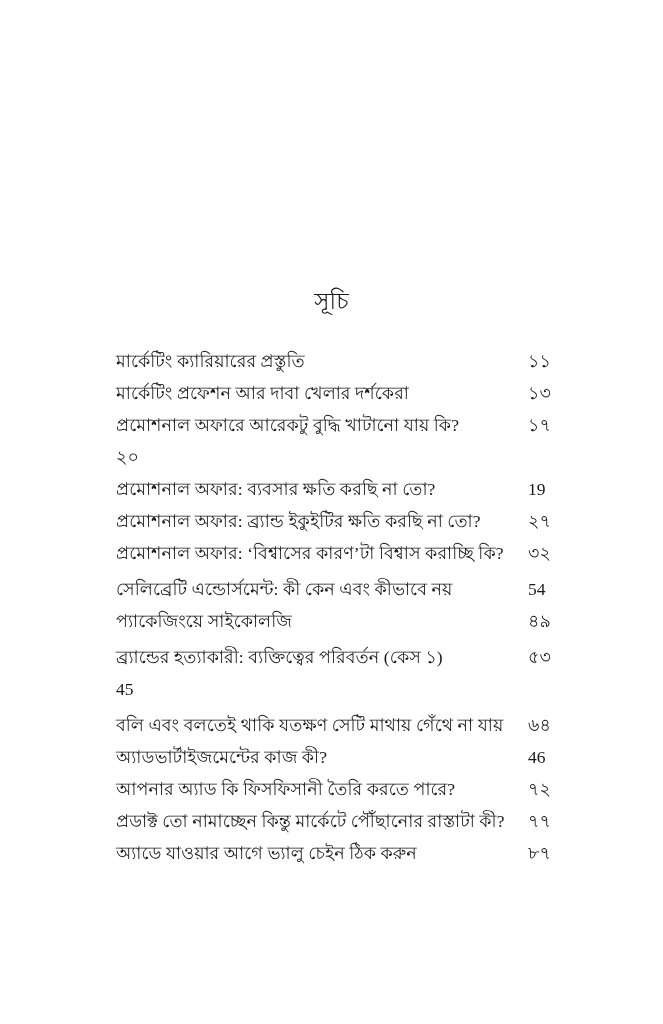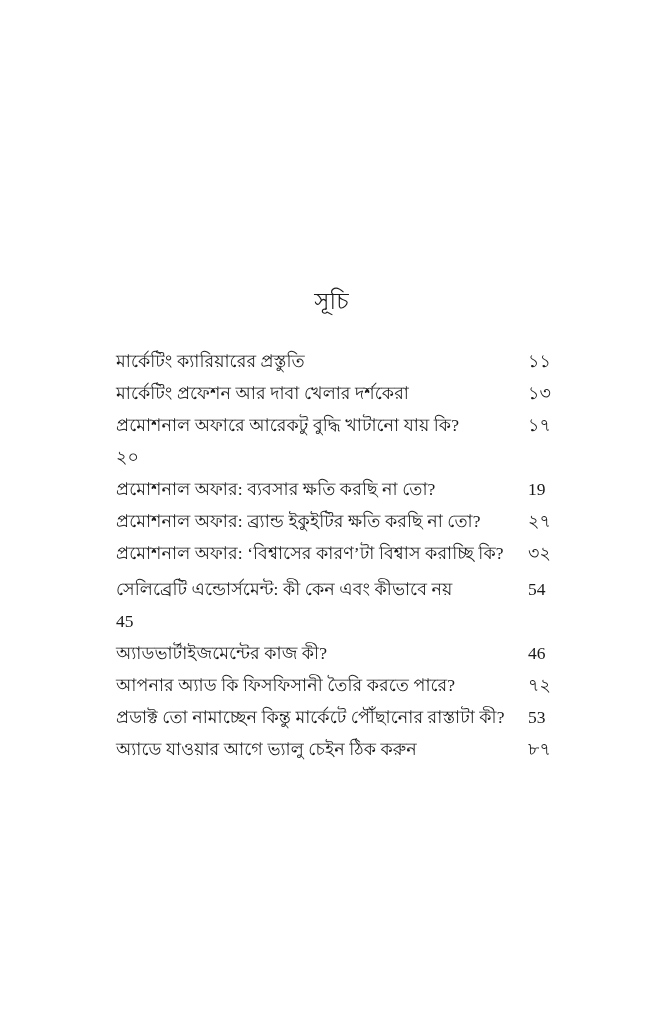--- a/index.html
+++ b/index.html
@@ -112,33 +112,45 @@
       </div>
       <div class="toc-row">
         <span class="toc-entry-title">প্রমোশনাল অফার: ‘বিশ্বাসের কারণ’টা বিশ্বাস করাচ্ছি কি?</span>
         <span class="toc-entry-page">৩২</span>
       </div>
       <div class="toc-row gap-before">
         <span class="toc-entry-title">সেলিব্রেটি এন্ডোর্সমেন্ট: কী কেন এবং কীভাবে নয়</span>
         <span class="toc-entry-page">54</span>
       </div>
       <div class="toc-row">
+        <span class="toc-entry-title">প্যাকেজিংয়ে সাইকোলজি</span>
+        <span class="toc-entry-page">৪৯</span>
+      </div>
+      <div class="toc-row gap-before">
+        <span class="toc-entry-title">ব্র্যান্ডের হত্যাকারী: ব্যক্তিত্বের পরিবর্তন (কেস ১)</span>
+        <span class="toc-entry-page">৫৩</span>
+      </div>
+      <div class="toc-row">
         <span class="toc-entry-page">45</span>
+      </div>
+      <div class="toc-row gap-before">
+        <span class="toc-entry-title">বলি এবং বলতেই থাকি যতক্ষণ সেটি মাথায় গেঁথে না যায়</span>
+        <span class="toc-entry-page">৬৪</span>
       </div>
       <div class="toc-row">
         <span class="toc-entry-title">অ্যাডভার্টাইজমেন্টের কাজ কী?</span>
         <span class="toc-entry-page">46</span>
       </div>
       <div class="toc-row">
         <span class="toc-entry-title">আপনার অ্যাড কি ফিসফিসানী তৈরি করতে পারে?</span>
         <span class="toc-entry-page">৭২</span>
       </div>
       <div class="toc-row">
         <span class="toc-entry-title">প্রডাক্ট তো নামাচ্ছেন কিন্তু মার্কেটে পৌঁছানোর রাস্তাটা কী?</span>
-        <span class="toc-entry-page">53</span>
+        <span class="toc-entry-page">৭৭</span>
       </div>
       <div class="toc-row">
         <span class="toc-entry-title">অ্যাডে যাওয়ার আগে ভ্যালু চেইন ঠিক করুন</span>
         <span class="toc-entry-page">৮৭</span>
       </div>
     </div>
 
 </div>
 
 </body></html>

